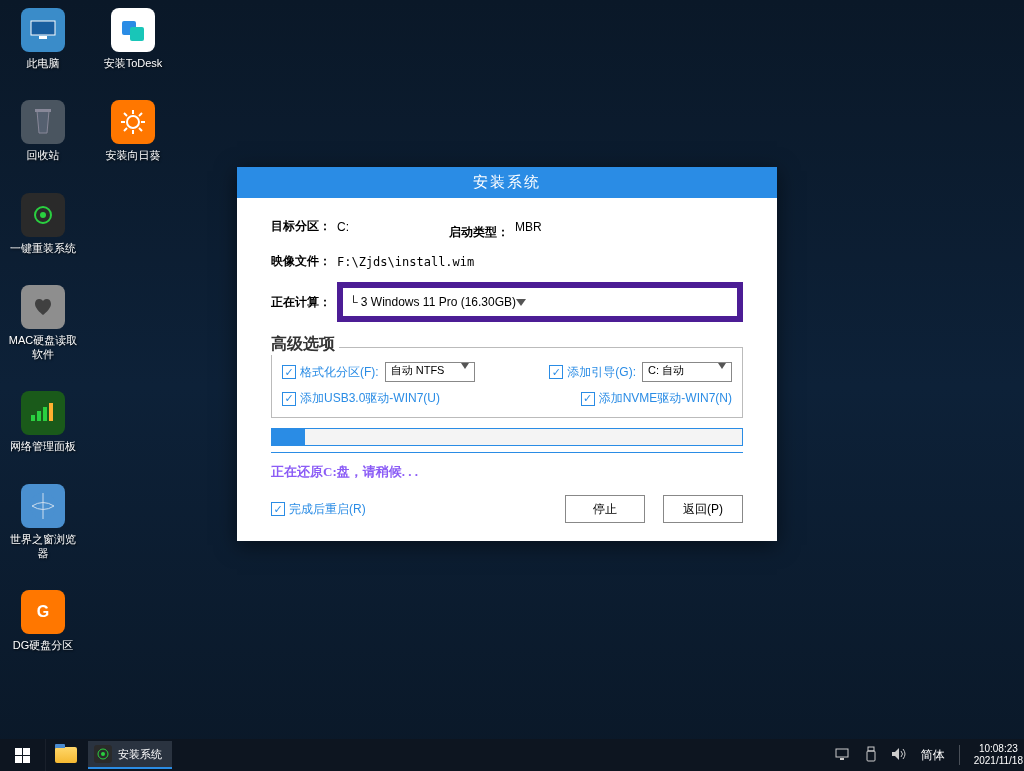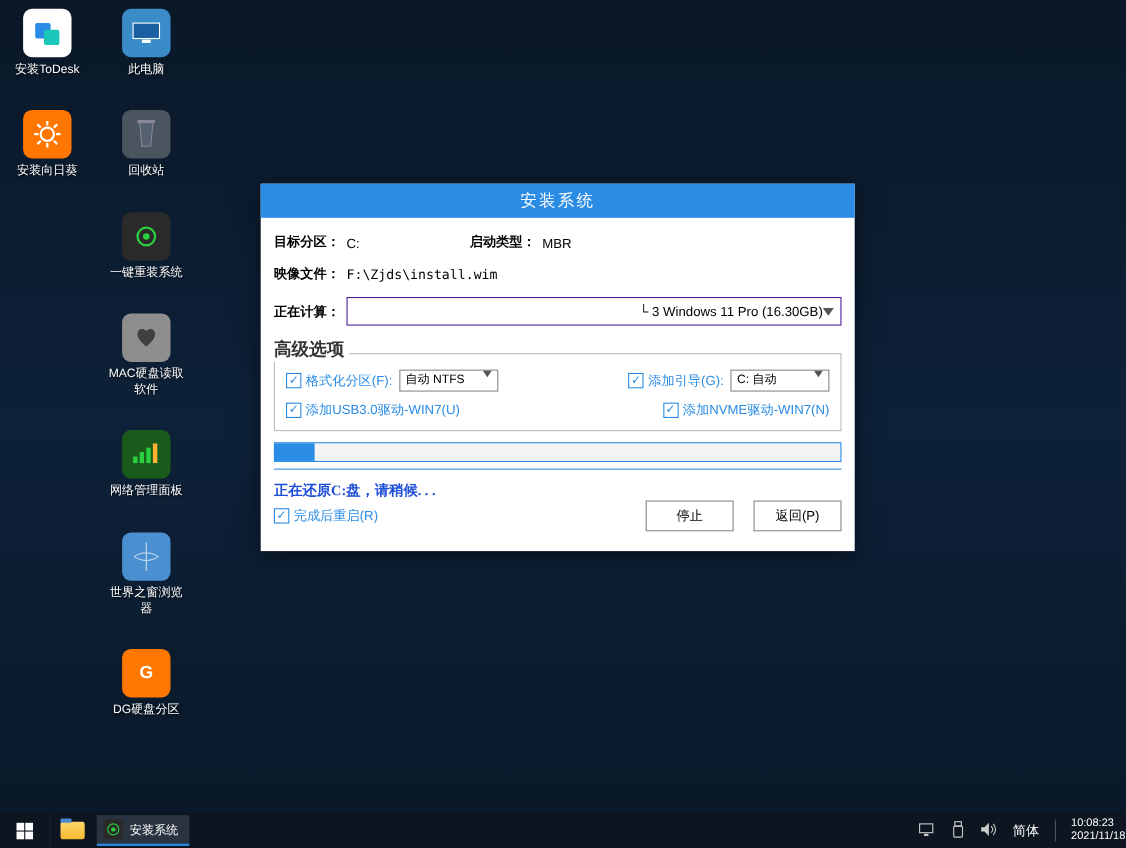--- a/index.html
+++ b/index.html
@@ -18,69 +18,130 @@
 .ic-sun { background: #ff7700; }
 .ic-reinstall { background: #2a2a2a; }
 .ic-mac { background: #8e8e8e; }
 .ic-net { background: #1a5a1a; }
 .ic-browser { background: #4a90d0; border-radius: 50%; }
 .ic-dg { background: #ff7700; }
 
 
 .dialog { position: absolute; left: 237px; top: 167px; width: 540px; background: #fff; box-shadow: 0 4px 20px rgba(0,0,0,.5); }
 .dialog-title { background: #2a8ce5; color: #fff; text-align: center; padding: 6px 0; font-size: 15px; letter-spacing: 2px; }
-.dialog-body { padding: 14px 12px 18px; font-size: 12px; }
+.dialog-body { padding: 14px 34px 18px; font-size: 12px; }
 .row { display: flex; align-items: center; margin-bottom: 12px; }
 .lbl { font-weight: bold; color: #000; margin-right: 6px; }
 .val { color: #000; }
-.row .gap { margin-left: 40px; }
-.select-version { flex: 1; border: 1px solid #4c1d95; height: 26px; display: flex; align-items: center; justify-content: flex-end; padding: 0 6px; font-family: monospace; font-size: 12px; }
+.row .gap { margin-left: 40px; margin-top: 12px; }
+.select-version { flex: 1; border: 6px solid #4c1d95; height: 40px; display: flex; align-items: center; justify-content: flex-start; padding: 0 6px; font-family: monospace; font-size: 12px; }
 .select-version .tri { border-left: 5px solid transparent; border-right: 5px solid transparent; border-top: 7px solid #555; }
 
 .group-label { font-weight: bold; font-size: 16px; margin-bottom: -8px; position: relative; z-index: 2; background: #fff; width: fit-content; padding: 0 4px; margin-left: -4px; color: #333; }
 .group-box { border: 1px solid #bbb; padding: 14px 10px 10px; margin-bottom: 10px; }
 .group-row { display: flex; align-items: center; justify-content: space-between; margin-bottom: 8px; gap: 44px; }
 .group-row:last-child { margin-bottom: 0; }
 .chk { display: flex; align-items: center; color: #2a8ce5; font-size: 12px; }
 .chk-box { width: 14px; height: 14px; border: 1px solid #2a8ce5; margin-right: 4px; display: flex; align-items: center; justify-content: center; color: #2a8ce5; font-size: 11px; line-height: 1; }
 .chk-box::before { content: "✓"; }
 .mini-select { border: 1px solid #888; height: 20px; width: 90px; display: inline-flex; align-items: flex-start; justify-content: space-between; padding: 0 5px; font-size: 11px; font-family: SimSun; margin-left: 6px; }
 .mini-select .tri { border-left: 4px solid transparent; border-right: 4px solid transparent; border-top: 6px solid #555; }
 
 .progress-info { display: flex; justify-content: space-between; font-size: 12px; font-weight: bold; margin: 10px 0 4px; }
 .progress-bar { height: 18px; border: 1px solid #2a8ce5; background: #f4f4f4; position: relative; margin-bottom: 6px; }
 .progress-fill { height: 100%; background: #2a8ce5; width: 7%; }
 .divider { height: 1px; background: #2a8ce5; margin: 6px 0 10px; }
-.status-line { color: #1d4ed8; font-weight: bold; font-size: 13px; font-family: SimSun; }
+.status-line { color: #8b5cf6; font-weight: bold; font-size: 13px; font-family: SimSun; margin-bottom: 14px; }
 
 .bottom-row { display: flex; align-items: center; justify-content: space-between; }
 .btns { display: flex; gap: 18px; }
 .btn { width: 80px; height: 28px; border: 1px solid #888; background: #fff; font-size: 12px; cursor: pointer; text-align: center; }
 
 
 .taskbar { position: absolute; bottom: 0; left: 0; width: 100%; height: 32px; background: #0d1520; display: flex; align-items: center; color: #fff; font-size: 11px; }
 .start-btn { width: 46px; height: 100%; display: flex; align-items: center; justify-content: center; border-right: 1px solid rgba(255,255,255,.05); cursor: pointer; }
 .win-logo { display: grid; grid-template-columns: 7px 7px; grid-template-rows: 7px 7px; gap: 1px; }
 .win-logo span { background: #fff; }
 .tb-icon { width: 40px; height: 100%; display: flex; align-items: center; justify-content: center; cursor: pointer; }
 .folder-ic { width: 22px; height: 16px; background: linear-gradient(#ffd76a,#f5b932); border-radius: 2px; position: relative; }
 .folder-ic::before { content: ""; position: absolute; top: -3px; left: 0; width: 10px; height: 4px; background: #4a8bd0; border-radius: 1px 1px 0 0; }
 .task-item { height: 28px; background: #2a3340; display: flex; align-items: center; padding: 0 10px 0 6px; gap: 6px; border-bottom: 2px solid #2a8ce5; cursor: pointer; margin-left: 2px; }
 .task-item .tic { width: 18px; height: 18px; background: #2a2a2a; border-radius: 3px; display: flex; align-items: center; justify-content: center; font-size: 11px; }
 .tray { margin-left: auto; display: flex; align-items: center; height: 100%; gap: 14px; padding-right: 1px; }
 .tray .sep { width: 1px; height: 20px; background: rgba(255,255,255,.25); }
 .tray-icon { cursor: pointer; font-size: 13px; }
-.clock { line-height: 1.2; font-size: 10px; cursor: pointer; }
+.clock { text-align: center; line-height: 1.2; font-size: 10px; cursor: pointer; }
 .ime { font-size: 12px; cursor: pointer; }
 </style>
 </head>
 <body>
 
 <div class="desktop">
   <div class="desktop-row">
+    <div class="desktop-col">
+      <div class="desktop-icon">
+        <div class="icon-box ic-pc">
+            <svg width="28" height="22" viewBox="0 0 28 22">
+              <rect x="2" y="2" width="24" height="14" fill="#1a5fa0" stroke="#fff"></rect>
+              <rect x="10" y="17" width="8" height="3" fill="#fff"></rect>
+            </svg>
+          </div>
+        <span class="label">此电脑</span>
+      </div>
+      <div class="desktop-icon">
+        <div class="icon-box ic-bin">
+            <svg width="24" height="30" viewBox="0 0 24 30">
+              <path d="M6 4 L18 4 L16 26 L8 26 Z" fill="#556070" stroke="#889"></path>
+              <rect x="4" y="2" width="16" height="3" fill="#889"></rect>
+            </svg>
+          </div>
+        <span class="label">回收站</span>
+      </div>
+      <div class="desktop-icon">
+        <div class="icon-box ic-reinstall">
+            <svg width="28" height="28" viewBox="0 0 28 28">
+              <circle cx="14" cy="14" r="8" fill="none" stroke="#2ad040" stroke-width="2"></circle>
+              <circle cx="14" cy="14" r="3" fill="#2ad040"></circle>
+            </svg>
+          </div>
+        <span class="label">一键重装系统</span>
+      </div>
+      <div class="desktop-icon">
+        <div class="icon-box ic-mac">
+            <svg width="24" height="24" viewBox="0 0 24 24">
+              <path d="M16 4 C13 4 12 6 12 6 C12 6 11 4 8 4 C5 4 4 7 4 9 C4 14 12 20 12 20 C12 20 20 14 20 9 C20 7 19 4 16 4" fill="#404040"></path>
+            </svg>
+          </div>
+        <span class="label">MAC硬盘读取软件</span>
+      </div>
+      <div class="desktop-icon">
+        <div class="icon-box ic-net">
+            <svg width="28" height="20" viewBox="0 0 28 20">
+              <rect x="2" y="12" width="4" height="6" fill="#2ad040"></rect>
+              <rect x="8" y="8" width="4" height="10" fill="#2ad040"></rect>
+              <rect x="14" y="4" width="4" height="14" fill="#2ad040"></rect>
+              <rect x="20" y="0" width="4" height="18" fill="#ffb030"></rect>
+            </svg>
+          </div>
+        <span class="label">网络管理面板</span>
+      </div>
+      <div class="desktop-icon">
+        <div class="icon-box ic-browser">
+            <svg width="30" height="30" viewBox="0 0 30 30">
+              <circle cx="15" cy="15" r="13" fill="#4a90d0"></circle>
+              <path d="M4 15 Q15 8 26 15 M4 15 Q15 22 26 15 M15 2 L15 28" stroke="#cde" fill="none"></path>
+            </svg>
+          </div>
+        <span class="label">世界之窗浏览器</span>
+      </div>
+      <div class="desktop-icon">
+        <div class="icon-box ic-dg" style="color:#fff;font-weight:bold;font-size:16px;">G</div>
+        <span class="label">DG硬盘分区</span>
+      </div>
+    </div>
     <div class="desktop-col">
       <div class="desktop-icon">
         <div class="icon-box ic-todesk">
             <svg width="30" height="30" viewBox="0 0 30 30">
               <rect x="4" y="6" width="14" height="14" rx="2" fill="#2a8ce5"></rect>
               <rect x="12" y="12" width="14" height="14" rx="2" fill="#19c6b8"></rect>
             </svg>
           </div>
         <span class="label">安装ToDesk</span>
       </div>
@@ -94,81 +155,20 @@
                 <line x1="3" y1="15" x2="7" y2="15"></line>
                 <line x1="23" y1="15" x2="27" y2="15"></line>
                 <line x1="6" y1="6" x2="9" y2="9"></line>
                 <line x1="21" y1="21" x2="24" y2="24"></line>
                 <line x1="6" y1="24" x2="9" y2="21"></line>
                 <line x1="21" y1="9" x2="24" y2="6"></line>
               </g>
             </svg>
           </div>
         <span class="label">安装向日葵</span>
-      </div>
-    </div>
-    <div class="desktop-col">
-      <div class="desktop-icon">
-        <div class="icon-box ic-pc">
-            <svg width="28" height="22" viewBox="0 0 28 22">
-              <rect x="2" y="2" width="24" height="14" fill="#1a5fa0" stroke="#fff"></rect>
-              <rect x="10" y="17" width="8" height="3" fill="#fff"></rect>
-            </svg>
-          </div>
-        <span class="label">此电脑</span>
-      </div>
-      <div class="desktop-icon">
-        <div class="icon-box ic-bin">
-            <svg width="24" height="30" viewBox="0 0 24 30">
-              <path d="M6 4 L18 4 L16 26 L8 26 Z" fill="#556070" stroke="#889"></path>
-              <rect x="4" y="2" width="16" height="3" fill="#889"></rect>
-            </svg>
-          </div>
-        <span class="label">回收站</span>
-      </div>
-      <div class="desktop-icon">
-        <div class="icon-box ic-reinstall">
-            <svg width="28" height="28" viewBox="0 0 28 28">
-              <circle cx="14" cy="14" r="8" fill="none" stroke="#2ad040" stroke-width="2"></circle>
-              <circle cx="14" cy="14" r="3" fill="#2ad040"></circle>
-            </svg>
-          </div>
-        <span class="label">一键重装系统</span>
-      </div>
-      <div class="desktop-icon">
-        <div class="icon-box ic-mac">
-            <svg width="24" height="24" viewBox="0 0 24 24">
-              <path d="M16 4 C13 4 12 6 12 6 C12 6 11 4 8 4 C5 4 4 7 4 9 C4 14 12 20 12 20 C12 20 20 14 20 9 C20 7 19 4 16 4" fill="#404040"></path>
-            </svg>
-          </div>
-        <span class="label">MAC硬盘读取软件</span>
-      </div>
-      <div class="desktop-icon">
-        <div class="icon-box ic-net">
-            <svg width="28" height="20" viewBox="0 0 28 20">
-              <rect x="2" y="12" width="4" height="6" fill="#2ad040"></rect>
-              <rect x="8" y="8" width="4" height="10" fill="#2ad040"></rect>
-              <rect x="14" y="4" width="4" height="14" fill="#2ad040"></rect>
-              <rect x="20" y="0" width="4" height="18" fill="#ffb030"></rect>
-            </svg>
-          </div>
-        <span class="label">网络管理面板</span>
-      </div>
-      <div class="desktop-icon">
-        <div class="icon-box ic-browser">
-            <svg width="30" height="30" viewBox="0 0 30 30">
-              <circle cx="15" cy="15" r="13" fill="#4a90d0"></circle>
-              <path d="M4 15 Q15 8 26 15 M4 15 Q15 22 26 15 M15 2 L15 28" stroke="#cde" fill="none"></path>
-            </svg>
-          </div>
-        <span class="label">世界之窗浏览器</span>
-      </div>
-      <div class="desktop-icon">
-        <div class="icon-box ic-dg" style="color:#fff;font-weight:bold;font-size:16px;">G</div>
-        <span class="label">DG硬盘分区</span>
       </div>
     </div>
   </div>
 </div>
 
 <div class="dialog">
   <div class="dialog-title">安装系统</div>
   <div class="dialog-body">
     <div class="row">
       <span class="lbl">目标分区：</span>

